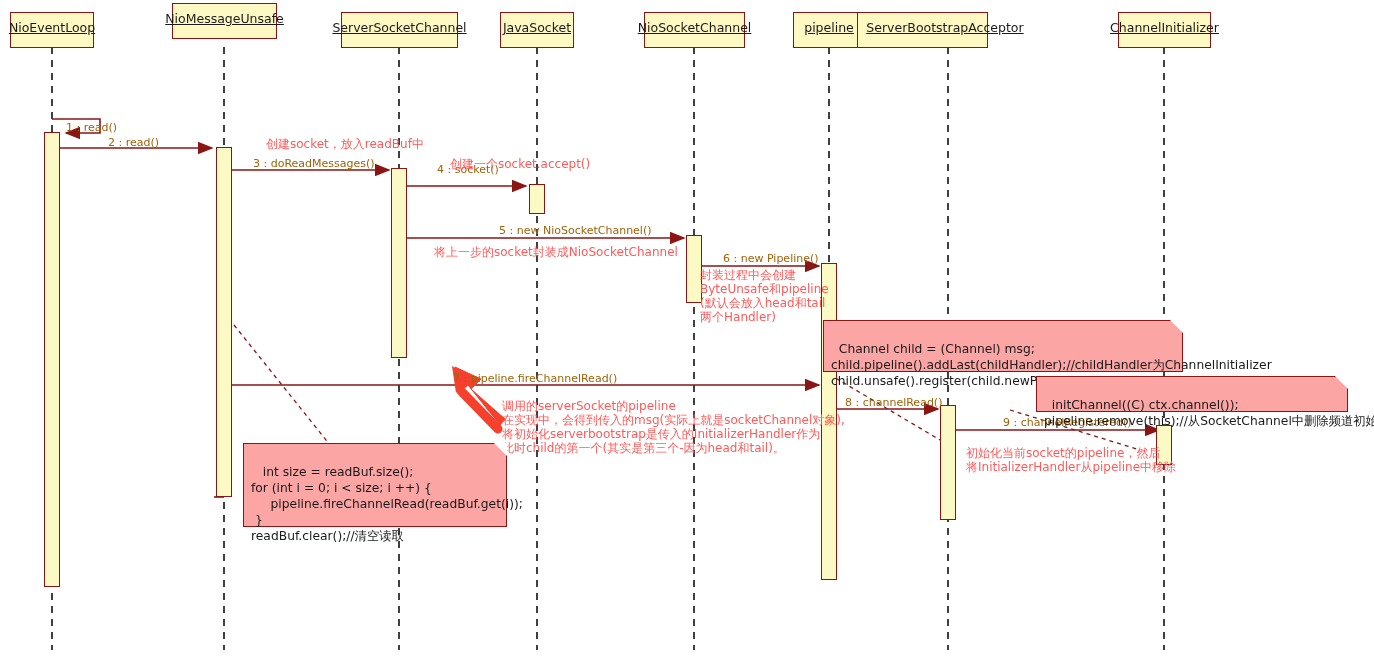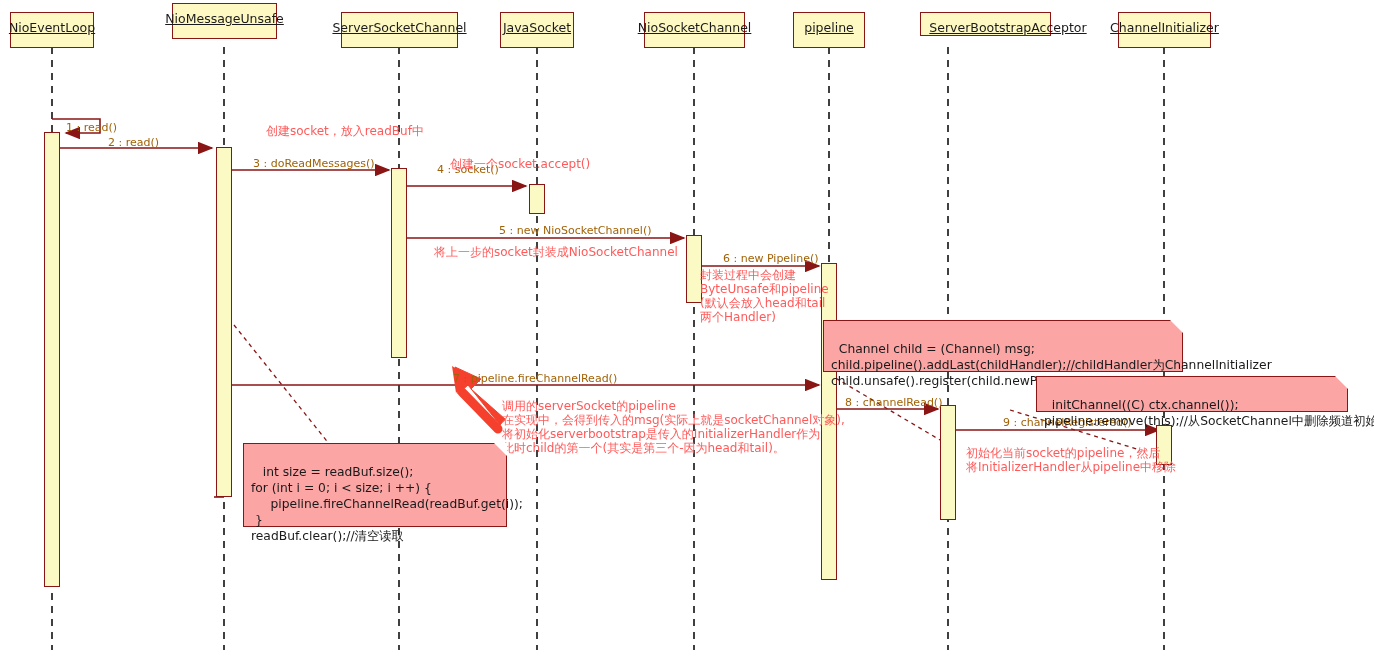--- a/index.html
+++ b/index.html
@@ -158,38 +158,38 @@
 </div>
 <div class="lifebox" style="left:500px;top:12px;width:74px;height:36px;">
   <span>JavaSocket</span>
 </div>
 <div class="lifebox" style="left:644px;top:12px;width:101px;height:36px;">
   <span>NioSocketChannel</span>
 </div>
 <div class="lifebox" style="left:793px;top:12px;width:72px;height:36px;">
   <span>pipeline</span>
 </div>
-<div class="lifebox" style="left:920px;top:12px;width:131px;height:24px;padding-left:45px;">
+<div class="lifebox" style="left:857px;top:12px;width:131px;height:36px;padding-left:45px;">
   <span>ServerBootstrapAcceptor</span>
 </div>
 <div class="lifebox" style="left:1118px;top:12px;width:93px;height:36px;">
   <span>ChannelInitializer</span>
 </div>
 
 <div class="msg" style="left:66px;top:121px;">1 : read()</div>
 <div class="msg" style="left:108px;top:136px;">2 : read()</div>
 <div class="msg" style="left:253px;top:157px;">3 : doReadMessages()</div>
 <div class="msg" style="left:437px;top:163px;">4 : socket()</div>
 <div class="msg" style="left:499px;top:224px;">5 : new NioSocketChannel()</div>
 <div class="msg" style="left:723px;top:252px;">6 : new Pipeline()</div>
 <div class="msg" style="left:453px;top:372px;text-align:center;">7 : pipeline.fireChannelRead()</div>
 <div class="msg" style="left:845px;top:396px;">8 : channelRead()</div>
 <div class="msg" style="left:1003px;top:416px;">9 : channelRegistered()</div>
 
-<div class="note-red" style="left:266px;top:124px;text-align:center;">创建socket，放入readBuf中</div>
+<div class="note-red" style="left:266px;top:137px;text-align:center;">创建socket，放入readBuf中</div>
 <div class="note-red" style="left:450px;top:157px;">创建一个socket.accept()</div>
 <div class="note-red" style="left:434px;top:245px;">将上一步的socket封装成NioSocketChannel</div>
 <div class="note-red" style="left:700px;top:268px;">封装过程中会创建
 ByteUnsafe和pipeline
 (默认会放入head和tail
 两个Handler)</div>
 <div class="note-red" style="left:502px;top:399px;">调用的serverSocket的pipeline
 在实现中，会得到传入的msg(实际上就是socketChannel对象),
 将初始化serverbootstrap是传入的InitializerHandler作为
 此时child的第一个(其实是第三个-因为head和tail)。</div>

